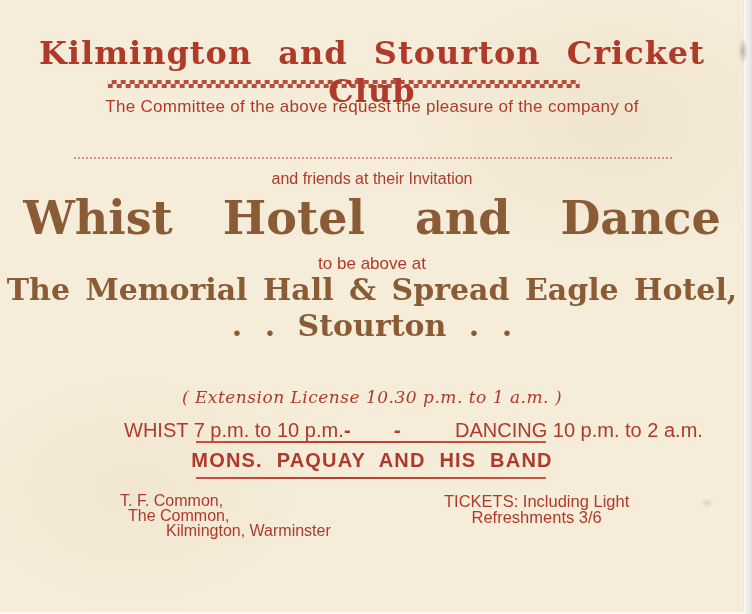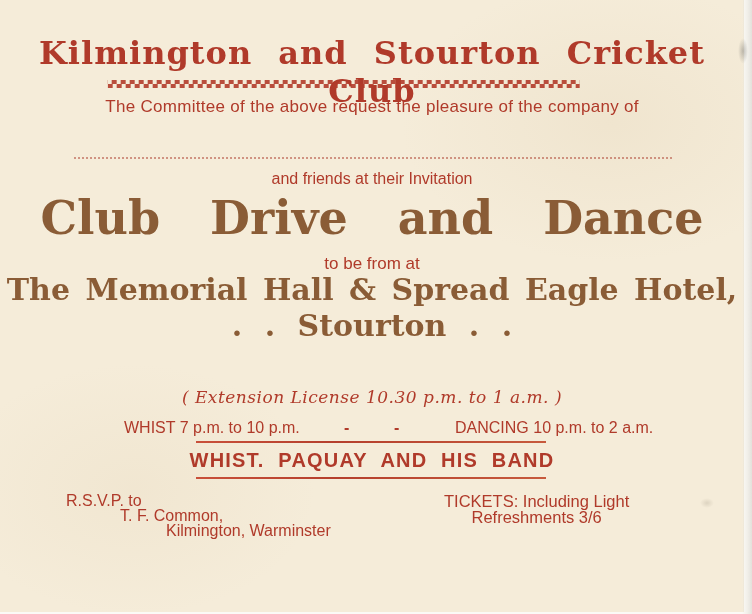--- a/index.html
+++ b/index.html
@@ -58,21 +58,21 @@
 
   .friends     { top: 170px; font-size: 16px; }
   .event-title { top: 191px; font-size: 46px; word-spacing: 34px; }
   .held-at     { top: 254px; font-size: 17px; }
   .venue       { top: 272px; font-size: 30px; word-spacing: 5px; }
   .venue-town  { top: 308px; font-size: 30px; word-spacing: 12px; }
   .license     { top: 347px; font-size: 17px; font-family: "DejaVu Serif", serif;
                  font-style: italic; letter-spacing: 0.5px; margin-top: 40px; }
   .date-line   { top: 374px; font-size: 34px; word-spacing: 14px; }
 
-  .times { position: absolute; top: 419px; left: 0; width: 100%; height: 20px; font-size: 16px; }
+  .times { position: absolute; top: 419px; left: 0; width: 100%; height: 20px; font-size: 20px; }
   .times .whist   { position: absolute; left: 124px; }
   .times .dash1   { position: absolute; left: 344px; font-weight: bold; }
   .times .dash2   { position: absolute; left: 394px; font-weight: bold; }
   .times .dancing { position: absolute; left: 455px; }
 
   .rule { position: absolute; left: 196px; width: 350px; height: 2px;
           background: linear-gradient(to right, #c9503a, #b53f2c 40%, #c75a3d); }
   .rule.top    { top: 441px; }
   .rule.bottom { top: 477px; }
 
@@ -100,47 +100,47 @@
     <div class="center club-name blackletter ink-red">Kilmington and Stourton Cricket Club</div>
 
     <div class="checker"></div>
 
     <div class="center committee ink-red">The Committee of the above request the pleasure of the company of</div>
 
     <div class="name-line"></div>
 
     <div class="center friends ink-red">and friends at their Invitation</div>
 
-    <div class="center event-title blackletter ink-brown">Club Drive and Dance</div>
+    <div class="center event-title blackletter ink-brown">Whist Hotel and Dance</div>
 
-    <div class="center held-at ink-red">to be from at</div>
+    <div class="center held-at ink-red">to be above at</div>
 
     <div class="center venue blackletter ink-brown">The Memorial Hall &amp; Spread Eagle Hotel,</div>
 
     <div class="center venue-town blackletter ink-brown">. . Stourton . .</div>
 
     <div class="center license ink-red">( Extension License 10.30 p.m. to 1 a.m. )</div>
 
 
     <div class="times ink-red">
       <span class="whist">WHIST 7 p.m. to 10 p.m.</span>
       <span class="dash1">-</span>
       <span class="dash2">-</span>
       <span class="dancing">DANCING 10 p.m. to 2 a.m.</span>
     </div>
 
     <div class="rule top"></div>
 
-    <div class="center band ink-red">WHIST. PAQUAY AND HIS BAND</div>
+    <div class="center band ink-red">MONS. PAQUAY AND HIS BAND</div>
 
     <div class="rule bottom"></div>
 
     <div class="rsvp ink-red">
-      <div class="l0">R.S.V.P. to</div>
       <div class="l1">T. F. Common,</div>
+      <div class="l2">The Common,</div>
       <div class="l3">Kilmington, Warminster</div>
     </div>
 
     <div class="tickets ink-red">
       <div>TICKETS: Including Light</div>
       <div>Refreshments 3/6</div>
     </div>
 
 
     <div class="smudge b"></div>

